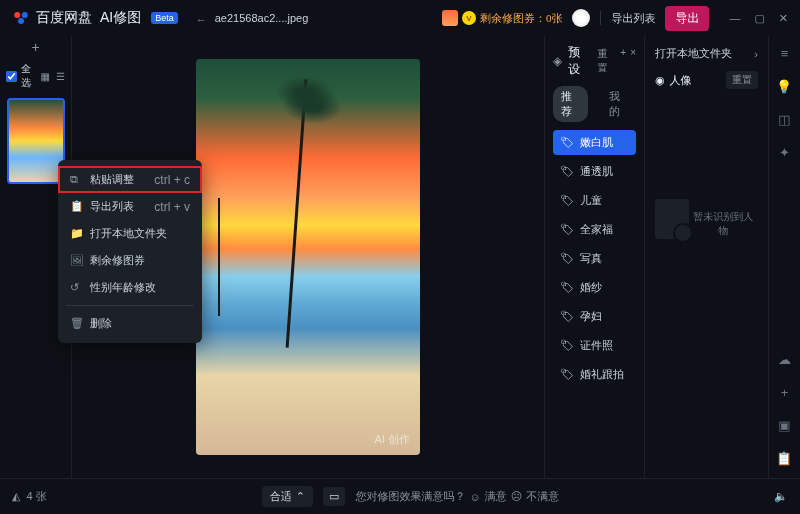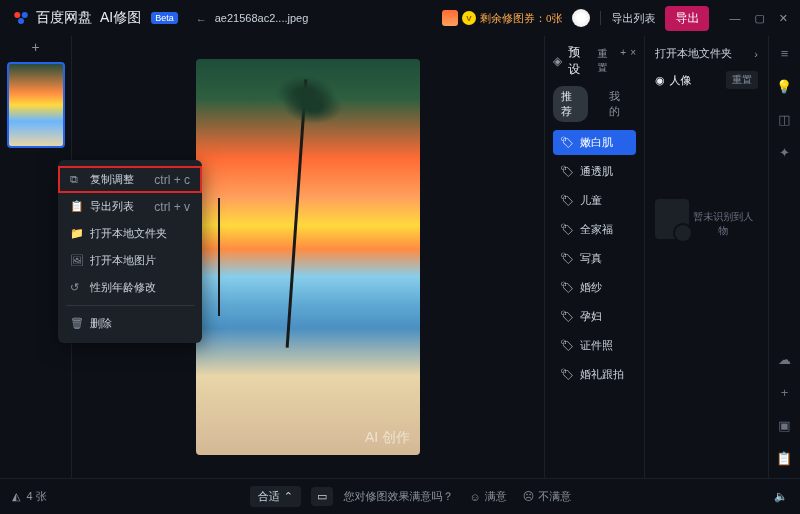--- a/index.html
+++ b/index.html
@@ -37,21 +37,21 @@
 .thumb-icons { margin-left: auto; display: flex; gap: 6px; color: #8b949e; }
 .thumb { margin: 4px 7px; width: 58px; height: 86px; border: 2px solid #2563eb; border-radius: 4px; background: linear-gradient(180deg, #2a4d3a 0%, #ff8c42 35%, #ffd93d 50%, #6bb6ff 70%, #e8d5a8 100%); position: relative; cursor: pointer; }
 
 
 .canvas-area { flex: 1; display: flex; align-items: center; justify-content: center; background: #0d1117; position: relative; }
 .canvas-img { width: 224px; height: 396px; border-radius: 4px; background: linear-gradient(180deg, #1e4d3a 0%, #2d5f3f 10%, #ff6b35 25%, #ffa05c 35%, #ffd93d 42%, #ff8c42 48%, #87ceeb 55%, #5fa8d3 62%, #4a90c2 68%, #e8d5a8 80%, #d4b896 100%); position: relative; overflow: hidden; }
 .palm { position: absolute; left: 44%; top: 5%; width: 3px; height: 68%; background: #1a1a1a; transform: rotate(4deg); }
 .palm::before, .palm::after { content: ''; position: absolute; top: -4px; left: -28px; width: 60px; height: 36px; background: radial-gradient(ellipse at center, #1a3a2a 20%, transparent 70%); }
 .palm::after { top: 8px; left: -20px; }
 .palm2 { position: absolute; left: 10%; top: 35%; width: 2px; height: 30%; background: #1a1a1a; }
-.watermark { position: absolute; bottom: 8px; right: 10px; font-size: 14px; color: rgba(255,255,255,0.55); }
+.watermark { position: absolute; bottom: 8px; right: 10px; font-size: 11px; color: rgba(255,255,255,0.55); }
 
 
 .context-menu { position: absolute; left: 58px; top: 160px; width: 144px; background: #1c2128; border-radius: 6px; padding: 6px 0; box-shadow: 0 4px 20px rgba(0,0,0,0.5); z-index: 100; }
 .context-menu-item { display: flex; align-items: center; padding: 6px 12px; font-size: 11px; color: #c9d1d9; cursor: pointer; gap: 8px; }
 .context-menu-item.highlighted { outline: 2px solid #dc2626; outline-offset: -2px; }
 .context-menu-item .shortcut { margin-left: auto; color: #8b949e; font-size: 12px; }
 .context-menu-item .mi { width: 12px; color: #8b949e; font-size: 11px; }
 .context-menu hr { border: none; border-top: 1px solid #30363d; margin: 4px 8px; }
 
 
@@ -83,21 +83,21 @@
 .icon-rail { width: 32px; background: #0d1117; border-left: 1px solid #1c2128; display: flex; flex-direction: column; align-items: center; padding-top: 10px; gap: 18px; }
 .icon-rail .ri { color: #6b7280; font-size: 13px; cursor: pointer; }
 .icon-rail .ri.active { color: #2563eb; }
 .icon-rail .spacer { flex: 1; }
 
 
 .bottombar { height: 36px; display: flex; align-items: center; padding: 0 12px; background: #0d1117; border-top: 1px solid #1c2128; font-size: 11px; color: #8b949e; }
 .bottombar .left { display: flex; align-items: center; gap: 6px; }
 .bottombar .center { flex: 1; display: flex; align-items: center; justify-content: center; gap: 10px; }
 .bottombar .fit-btn { background: #1c2128; padding: 3px 8px; border-radius: 4px; color: #c9d1d9; cursor: pointer; display: flex; align-items: center; gap: 4px; }
-.bottombar .feedback { display: flex; align-items: center; gap: 16px; }
+.bottombar .feedback { display: flex; align-items: center; gap: 4px; }
 .bottombar .fb-item { display: flex; align-items: center; gap: 4px; cursor: pointer; }
 .bottombar .right { display: flex; align-items: center; }
 .bottombar .vol { cursor: pointer; }
 
 svg { display: block; }
 </style>
 </head>
 <body>
 
 <div class="titlebar">
@@ -130,20 +130,28 @@
       <span>▢</span>
       <span>✕</span>
     </div>
   </div>
 </div>
 
 <div class="main">
 
   <div class="thumb-strip">
     <div class="thumb-add">+</div>
+    <div class="thumb-header">
+      <input type="checkbox" checked="" style="">
+      <span>全选</span>
+      <span class="thumb-icons">
+        <span>▦</span>
+        <span>☰</span>
+      </span>
+    </div>
     <div class="thumb"></div>
   </div>
 
   <div class="canvas-area">
     <div class="canvas-img">
       <div class="palm"></div>
       <div class="palm2"></div>
       <span class="watermark">AI 创作</span>
     </div>
   </div>
@@ -256,35 +264,35 @@
     </div>
   </div>
   <div class="right">
     <span class="vol">🔈</span>
   </div>
 </div>
 
 <div class="context-menu" id="context-menu">
     <div class="context-menu-item highlighted">
       <span class="mi">⧉</span>
-      <span>复制调整</span>
+      <span>粘贴调整</span>
       <span class="shortcut">ctrl + c</span>
     </div>
     <div class="context-menu-item">
       <span class="mi">📋</span>
       <span>导出列表</span>
       <span class="shortcut">ctrl + v</span>
     </div>
     <div class="context-menu-item">
       <span class="mi">📁</span>
       <span>打开本地文件夹</span>
     </div>
     <div class="context-menu-item">
       <span class="mi">🖼</span>
-      <span>打开本地图片</span>
+      <span>剩余修图券</span>
     </div>
     <div class="context-menu-item">
       <span class="mi">↺</span>
       <span>性别年龄修改</span>
     </div>
     <hr>
     <div class="context-menu-item">
       <span class="mi">🗑</span>
       <span>删除</span>
     </div>

